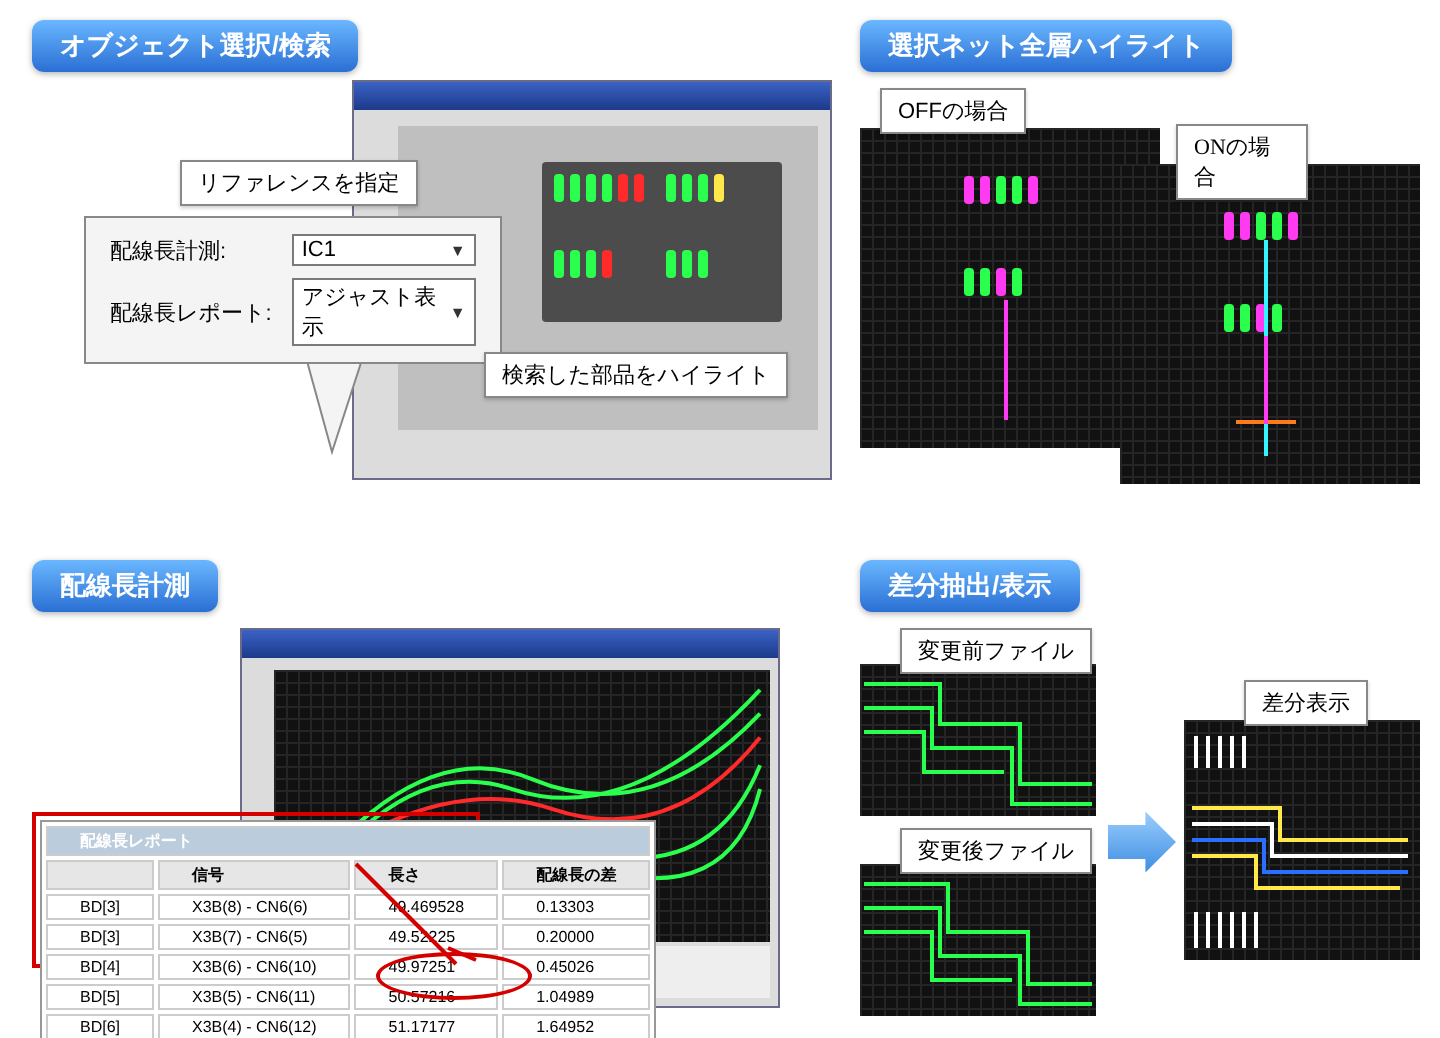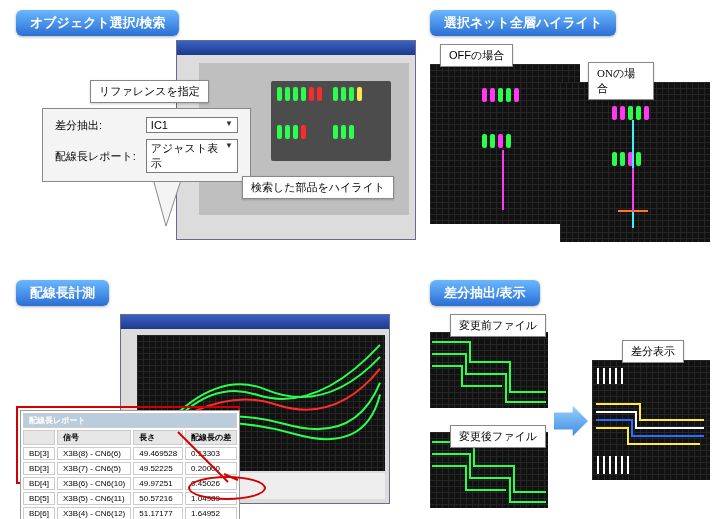--- a/index.html
+++ b/index.html
@@ -65,30 +65,30 @@
 
 .filter-panel {
   position:absolute;
   background:#f4f4f4;
   border:1px solid #888;
   padding:4px 6px;
   font-size:11px;
   z-index:8;
 }
 .filter-panel table td { padding:2px 4px; }
-.dd { border:1px solid #7a7a7a; background:#fff; padding:1px 4px; width:92px; display:inline-flex; justify-content:space-between; align-items:flex-start; font-size:11px; }
+.dd { border:1px solid #7a7a7a; background:#fff; padding:1px 4px; width:92px; display:inline-flex; justify-content:space-between; align-items:center; font-size:11px; }
 .dd .tri { font-size:8px; color:#333; }
 
 .report {
   position:absolute;
   background:#fff;
   border:1px solid #999;
   font-size:8px;
 }
-.report th, .report td { border:1px solid #ccc; padding:1px 5px; text-align:left; white-space:nowrap;margin-top:16px; }
+.report th, .report td { border:1px solid #ccc; padding:1px 16px; text-align:left; white-space:nowrap;margin-top:16px; }
 .report th { background:#e6e6e6; }
 .red-box { position:absolute; border:2px solid #d40000; }
 .red-ellipse { position:absolute; border:2px solid #d40000; border-radius:50%; }
 
 .arrow {
   position:absolute;
   width:34px; height:34px;
   background:linear-gradient(to bottom,#9fd2ff,#3a8ae0);
   clip-path: polygon(0 25%, 55% 25%, 55% 5%, 100% 50%, 55% 95%, 55% 75%, 0 75%);
 }
@@ -126,21 +126,21 @@
         <div class="pad g" style="left:78px; top:44px;"></div>
       </div>
     </div>
   </div>
 
   
   <div class="filter-panel" style="left:26px; top:98px;">
     <table>
       <tbody>
           <tr>
-        <td>差分抽出:</td>
+        <td>配線長計測:</td>
         <td>
           <div class="dd">
             <span>IC1</span>
             <span class="tri">▼</span>
           </div>
         </td>
       </tr>
       <tr>
         <td>配線長レポート:</td>
         <td>
@@ -278,21 +278,21 @@
   <div class="pcb" style="left:0px; top:52px; width:118px; height:76px;">
     <svg style="position:absolute; inset:0;" viewBox="0 0 118 76">
       <g stroke="#2bff4e" stroke-width="2" fill="none">
         <path d="M2,10 H40 V30 H80 V60 H116"></path>
         <path d="M2,22 H36 V42 H76 V70 H116"></path>
         <path d="M2,34 H32 V54 H72"></path>
       </g>
     </svg>
   </div>
 
-  <div class="callout" style="left:20px; top:145px;font-family:Liberation Serif, serif;">変更後ファイル</div>
+  <div class="callout" style="left:20px; top:134px;font-family:Liberation Serif, serif;">変更後ファイル</div>
   <div class="pcb" style="left:0px; top:152px; width:118px; height:76px;">
     <svg style="position:absolute; inset:0;" viewBox="0 0 118 76">
       <g stroke="#2bff4e" stroke-width="2" fill="none">
         <path d="M2,10 H44 V34 H84 V60 H116"></path>
         <path d="M2,22 H40 V46 H80 V70 H116"></path>
         <path d="M2,34 H36 V58 H76"></path>
       </g>
     </svg>
   </div>
 

